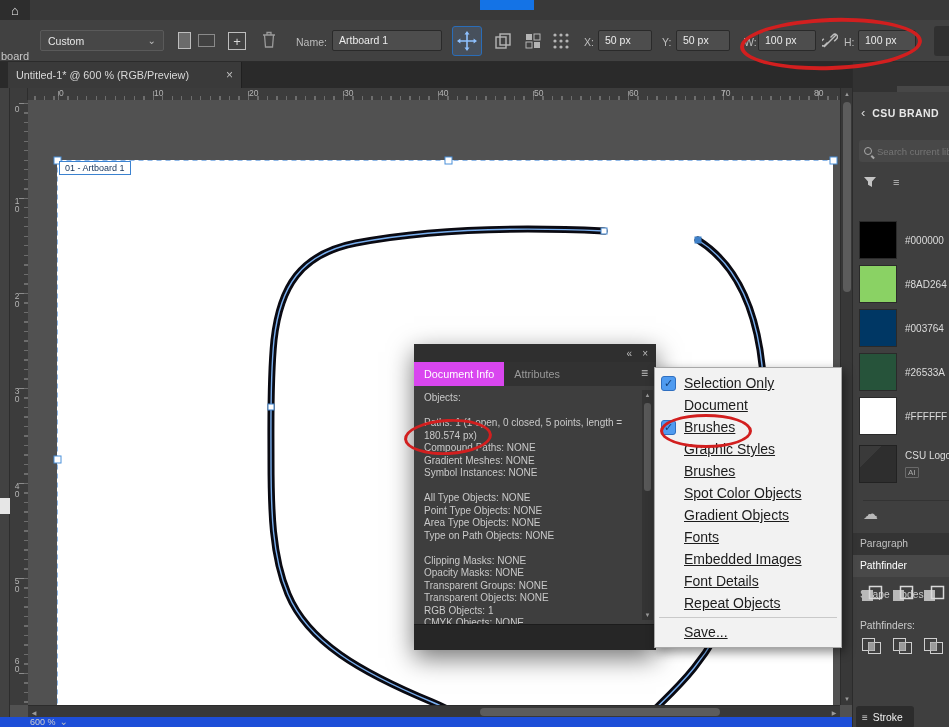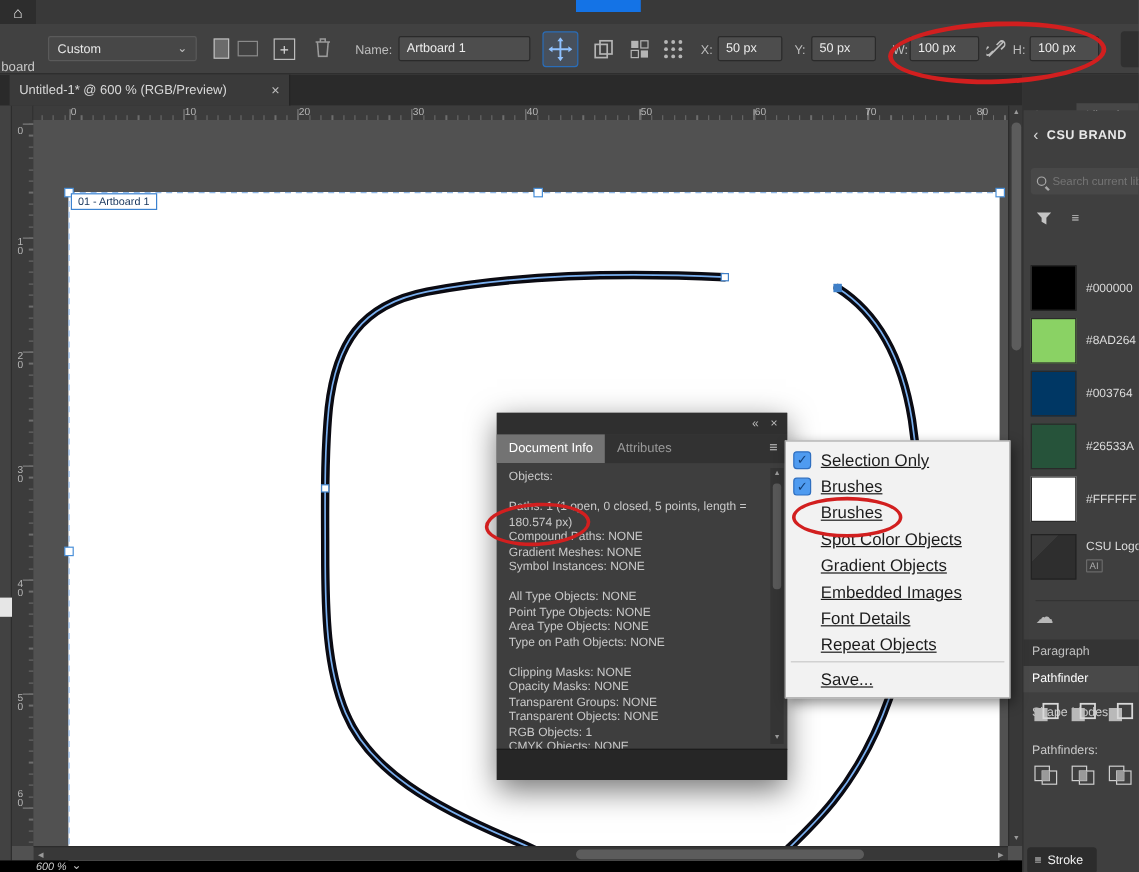--- a/index.html
+++ b/index.html
@@ -69,22 +69,22 @@
 
   .vscroll { position:absolute; left:840px; top:88px; width:12px; height:617px; background:#383838;
              border-left:1px solid #2c2c2c; }
   .vscroll .arr { position:absolute; left:0; width:12px; height:12px; font-size:6px; color:#9a9a9a;
                   display:flex; align-items:center; justify-content:center; }
   .vscroll .thumb { position:absolute; left:2px; top:14px; width:8px; height:190px; background:#5c5c5c; border-radius:4px; }
   .hscroll { position:absolute; left:28px; top:705px; width:812px; height:12px; background:#383838; border-top:1px solid #2c2c2c; }
   .hscroll .arr { position:absolute; top:0; width:12px; height:12px; font-size:6px; color:#9a9a9a;
                   display:flex; align-items:center; justify-content:center; }
   .hscroll .thumb { position:absolute; top:2px; left:452px; width:240px; height:8px; background:#5c5c5c; border-radius:4px; }
-  .statusbar { position:absolute; left:0; top:717px; width:852px; height:10px; background:#000000;
-               display:flex; align-items:center; font-size:9px; color:#cfcfcf;font-style:italic; }
+  .statusbar { position:absolute; left:0; top:717px; width:852px; height:10px; background:#1d4ed8;
+               display:flex; align-items:center; font-size:9px; color:#cfcfcf; }
   .statusbar .zoom { margin-left:30px; display:flex; gap:4px; align-items:center; }
 
   
   .dock { position:absolute; left:852px; top:62px; width:97px; height:665px; background:#3f3f3f;
           border-left:1px solid #2b2b2b; z-index:4; }
   .dock-tabband { position:absolute; left:0; top:0; width:97px; height:30px; background:#323232; }
   .dock-tab { position:absolute; top:24px; height:22px; line-height:22px; padding:0 8px; font-size:10px; color:#c4c4c4; }
   .dock-tab.active { background:#474747; color:#ffffff; }
   .dock-body { position:absolute; left:0; top:30px; width:97px; height:635px; background:#3f3f3f; }
   .lib-header { position:absolute; left:0; top:13px; width:97px; display:flex; align-items:center; gap:7px; padding-left:8px; }
@@ -121,21 +121,21 @@
   .stroke-btn .lbl { font-size:10.3px; color:#f0f0f0; }
 
   
   .dip { position:absolute; left:414px; top:344px; width:242px; height:306px; background:#3e3e3e;
          box-shadow:0 8px 24px rgba(0,0,0,.55); z-index:50; }
   .dip-header { position:absolute; left:0; top:0; width:242px; height:18px; background:#2f2f2f;
                 display:flex; align-items:center; justify-content:flex-end; gap:10px; padding-right:8px; }
   .dip-header span { font-size:10px; color:#bdbdbd; }
   .dip-tabs { position:absolute; left:0; top:18px; width:242px; height:24px; background:#323232; display:flex; }
   .dip-tab { height:24px; line-height:24px; padding:0 10px; font-size:10.8px; color:#9a9a9a; }
-  .dip-tab.active { background:#737373; color:#ffffff; }
+  .dip-tab.active { background:#d946ef; color:#ffffff; }
   .dip-menu { position:absolute; right:8px; top:22px; font-size:12px; color:#c4c4c4; }
   .dip-content { position:absolute; left:0; top:42px; width:242px; height:238px; background:#3e3e3e;
                  padding:6px 0 0 10px; }
   .di-line { height:12.5px; line-height:12.5px; font-size:10px; color:#c9c9c9; white-space:nowrap; overflow:hidden; width:210px; }
   .dip-scroll { position:absolute; right:3px; top:46px; width:11px; height:230px; background:#343434; }
   .dip-scroll .arr { position:absolute; left:0; width:11px; height:10px; font-size:6px; color:#9a9a9a;
                      display:flex; align-items:center; justify-content:center; }
   .dip-scroll .thumb { position:absolute; left:2px; top:13px; width:7px; height:88px; background:#585858; border-radius:3px; }
   .dip-footer { position:absolute; left:0; bottom:0; width:242px; height:26px; background:#262626; border-top:1px solid #1c1c1c; }
 
@@ -479,34 +479,46 @@
     </div>
     <div class="dip-footer"></div>
   </div>
 
   <div class="cm">
     <div class="cm-item">
       <span class="menu-check">✓</span>
       <span class="cm-label">Selection Only</span>
     </div>
     <div class="cm-item">
+      <span class="menu-check"></span>
+      <span class="cm-label">Document</span>
+    </div>
+    <div class="cm-item">
       <span class="menu-check">✓</span>
       <span class="cm-label">Brushes</span>
     </div>
     <div class="cm-item">
       <span class="menu-check"></span>
+      <span class="cm-label">Graphic Styles</span>
+    </div>
+    <div class="cm-item">
+      <span class="menu-check"></span>
       <span class="cm-label">Brushes</span>
     </div>
     <div class="cm-item">
       <span class="menu-check"></span>
       <span class="cm-label">Spot Color Objects</span>
     </div>
     <div class="cm-item">
       <span class="menu-check"></span>
       <span class="cm-label">Gradient Objects</span>
+    </div>
+    <div class="cm-item">
+      <span class="menu-check"></span>
+      <span class="cm-label">Fonts</span>
     </div>
     <div class="cm-item">
       <span class="menu-check"></span>
       <span class="cm-label">Embedded Images</span>
     </div>
     <div class="cm-item">
       <span class="menu-check"></span>
       <span class="cm-label">Font Details</span>
     </div>
     <div class="cm-item">

